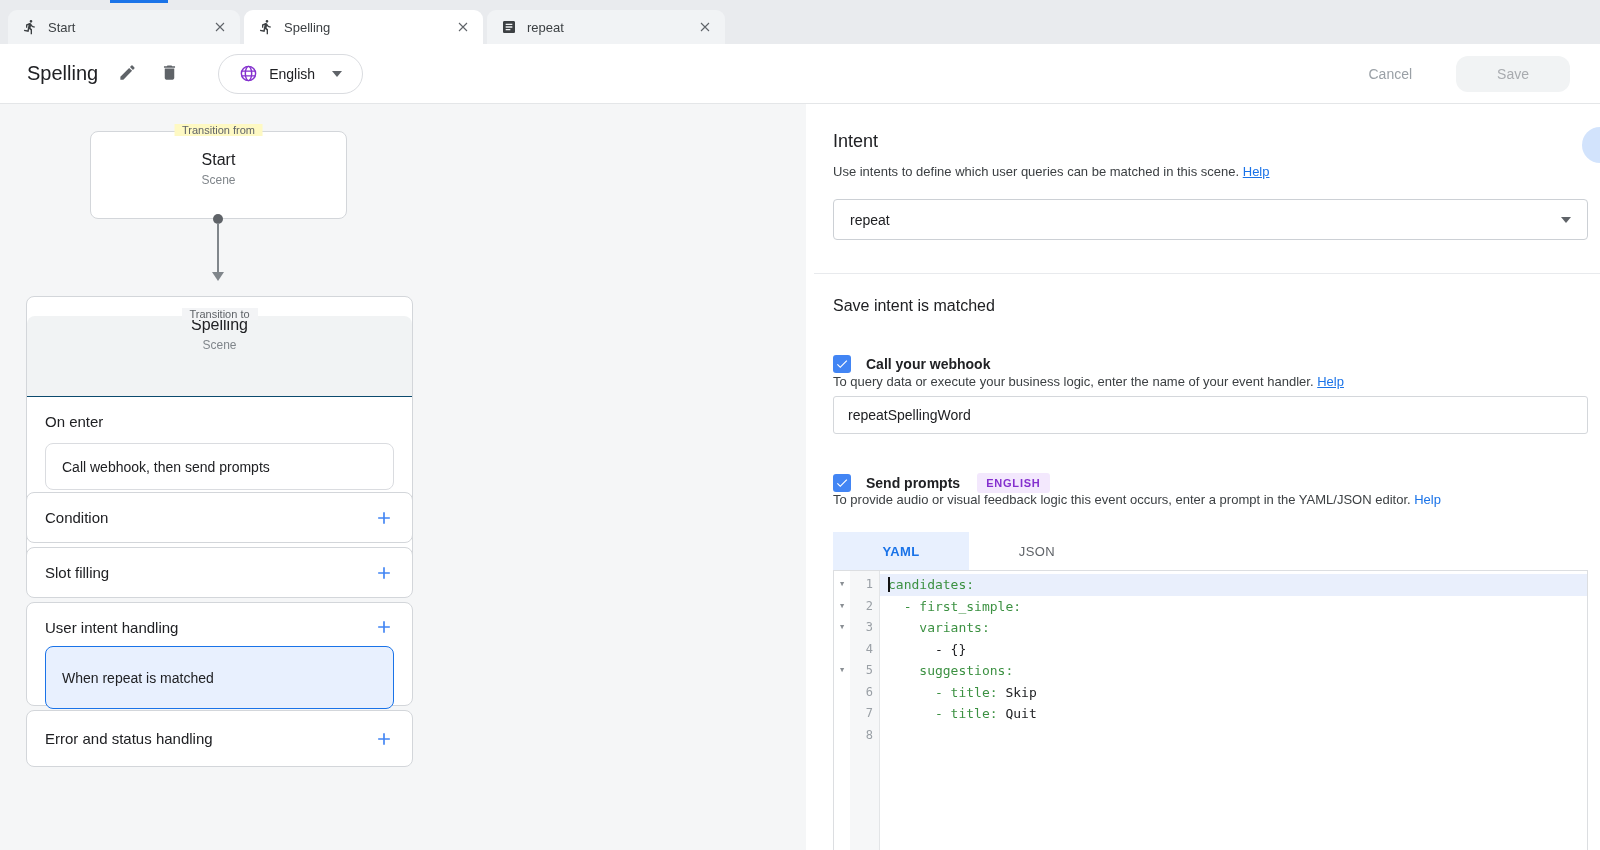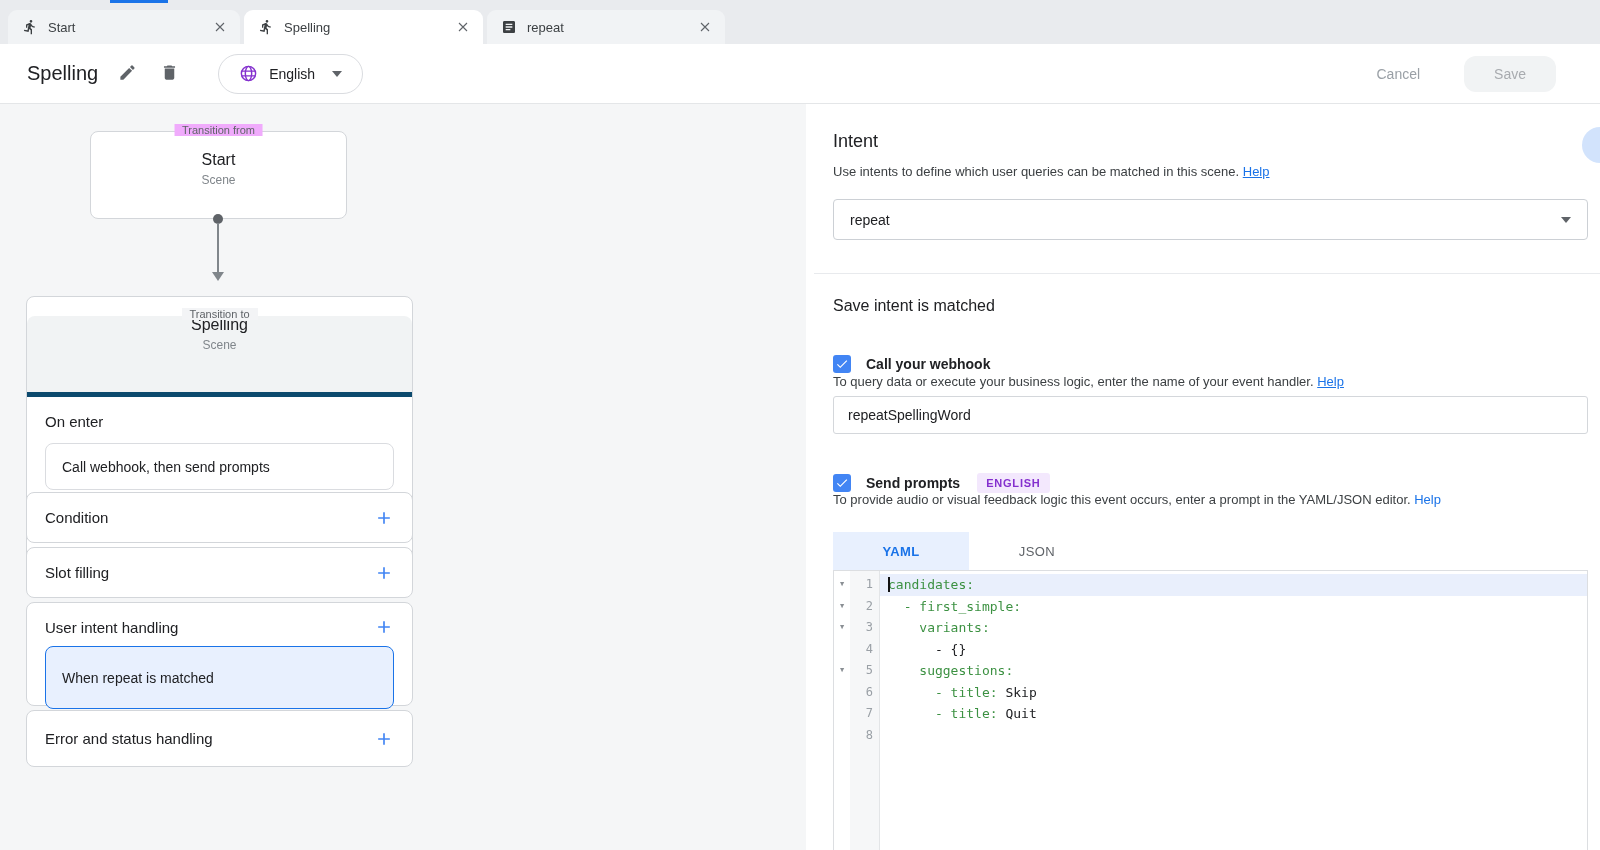--- a/index.html
+++ b/index.html
@@ -26,38 +26,38 @@
   .icon-btn { width:22px; height:22px; margin-left:20px; color:#5f6368; cursor:pointer; display:flex; }
   .icon-btn svg { width:19px; height:19px; fill:#5f6368; }
   .lang-pill { margin-left:36px; height:40px; border:1px solid #dadce0; border-radius:20px;
     background:#fff; display:flex; align-items:center; gap:11px; padding:0 20px; font-size:14px; cursor:pointer; }
   .lang-pill svg { width:19px; height:19px; }
   .caret-down { width:0; height:0; border-left:5px solid transparent; border-right:5px solid transparent;
     border-top:6px solid #5f6368; margin-left:6px; }
   .header-actions { margin-left:auto; display:flex; align-items:center; }
   .btn-cancel { font-size:14px; color:#9aa0a6; background:none; border:none; margin-right:30px; padding:9px 14px; }
   .btn-save { font-size:14px; color:#a8abaf; background:#f1f3f4; border:none; border-radius:12px;
-    padding:10px 30px; margin-right:44px; }
+    padding:10px 41px; margin-right:30px; }
 
   
   .canvas { position:absolute; top:104px; left:0; width:806px; bottom:0; background:#f5f6f7; }
   .node-box { position:absolute; background:#fff; border:1px solid #d3d6da; border-radius:8px; }
   .legend { position:absolute; top:-8px; left:50%; transform:translateX(-50%);
-    font-size:11px; color:#5f6368; padding:0 8px; white-space:nowrap; background:#f0abfc; }
+    font-size:11px; color:#5f6368; padding:0 8px; white-space:nowrap; background:#fef9c3; }
   .node-title { font-size:16px; text-align:center; margin-top:19px; }
   .node-sub { font-size:12px; color:#80868b; text-align:center; margin-top:4px; }
 
   .conn-dot { position:absolute; left:213px; top:110px; width:10px; height:10px; border-radius:50%; background:#5f6368; }
   .conn-line { position:absolute; left:217px; top:119px; width:2px; height:50px; background:#80868b; }
   .conn-arrow { position:absolute; left:212px; top:168px; width:0; height:0;
     border-left:6px solid transparent; border-right:6px solid transparent; border-top:9px solid #80868b; }
 
   .block { position:absolute; left:26px; width:387px; background:#fff;
     border:1px solid #d3d6da; border-radius:8px; }
-  .scene-head { height:81px; background:#f1f3f4; border-bottom:5px solid #0c4a6e; border-radius:8px 8px 0 0; position:relative; }
+  .scene-head { height:81px; background:#f1f3f4; border-bottom:1px solid #0c4a6e; border-radius:8px 8px 0 0; position:relative; }
   .scene-head .legend { background:#f3f4f6; }
   .sec-label { font-size:15px; color:#202124; }
   .on-enter-body { padding:16px 18px; }
   .item-card { margin-top:13px; height:47px; border:1px solid #dadce0; border-radius:8px;
     display:flex; align-items:center; padding:0 16px; font-size:14px; background:#fff; cursor:pointer; }
   .row { display:flex; align-items:center; padding:0 18px; height:100%; }
   .plus-btn { margin-left:auto; width:20px; height:20px; display:flex; cursor:pointer; }
   .plus-btn svg { width:20px; height:20px; fill:#4285f4; }
   .uih-label-row { display:flex; align-items:center; padding:14px 18px 0 18px; }
   .selected-card { position:absolute; left:18px; right:18px; top:43px; height:63px;

